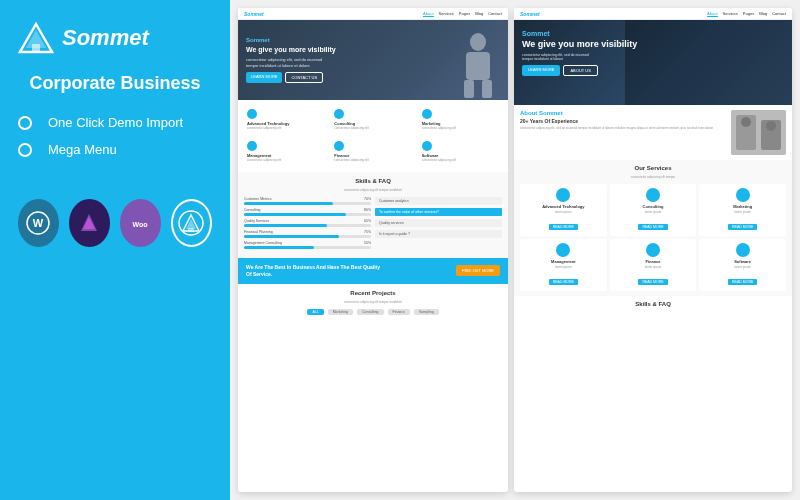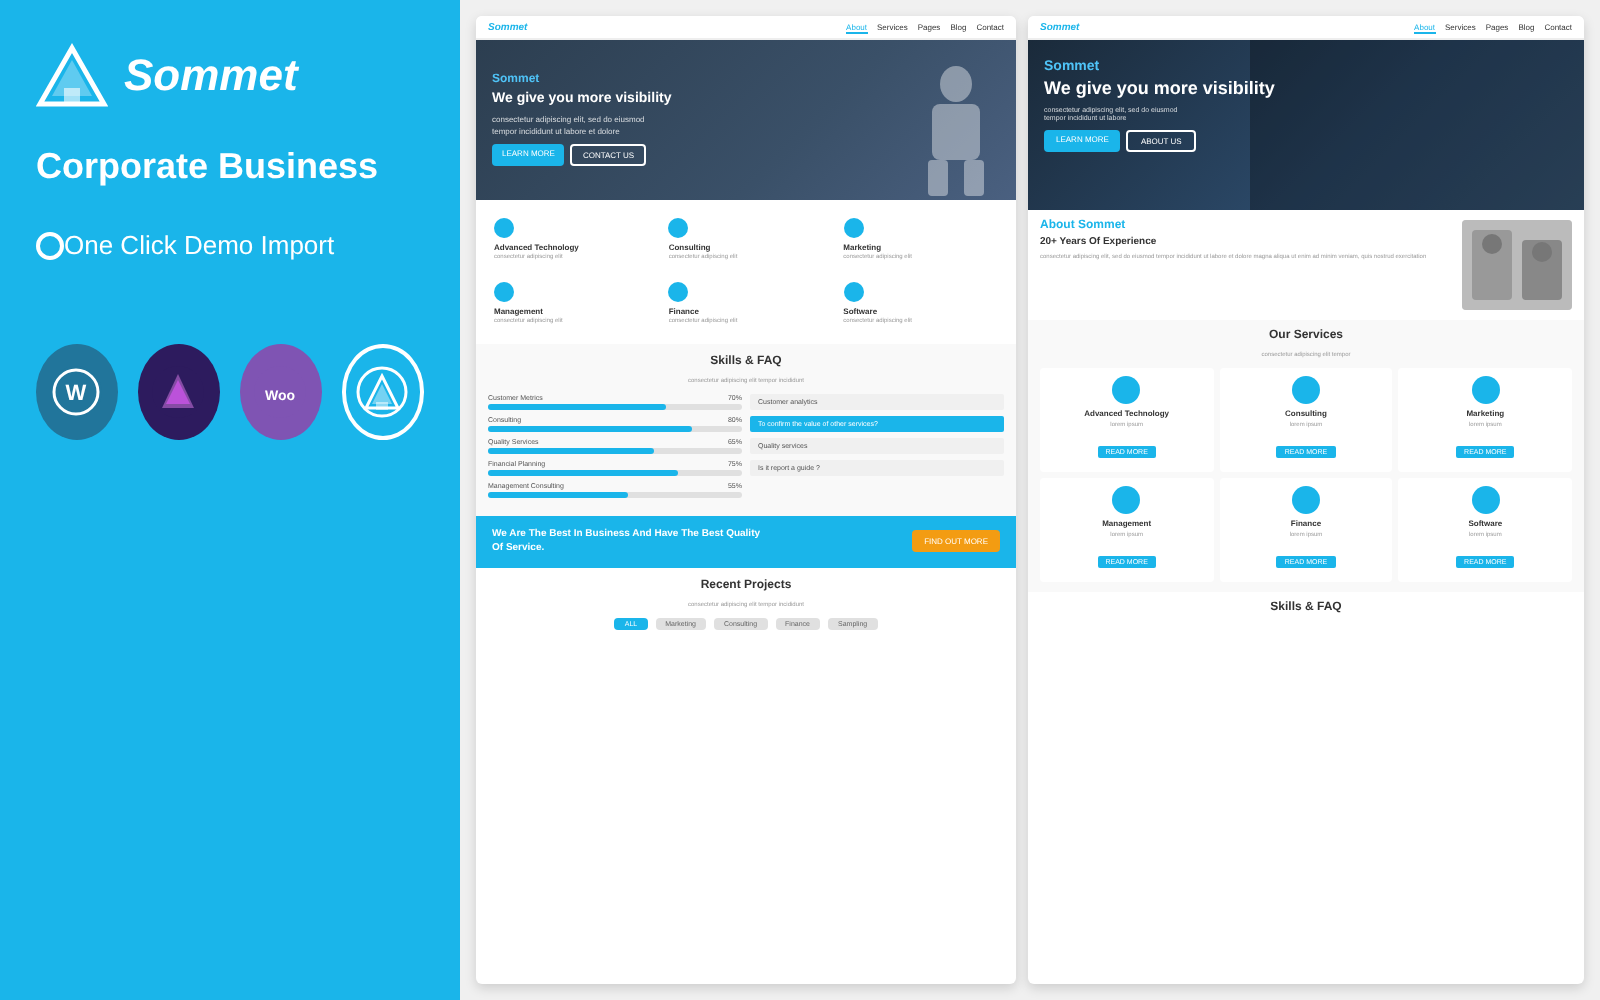--- a/index.html
+++ b/index.html
@@ -40,31 +40,32 @@
       color: white;
       font-style: italic;
     }
 
     .theme-title {
       font-size: 18px;
       font-weight: bold;
       line-height: 1.3;
       margin-bottom: 20px;
       color: white;
+      text-align: center;
     }
 
     .features-list {
       list-style: none;
       margin-bottom: 20px;
     }
 
     .features-list li {
       display: flex;
       align-items: flex-end;
-      gap: 0;
+      gap: 16px;
       margin-bottom: 12px;
       font-size: 13px;
       color: white;
     }
 
     .feature-circle {
       width: 14px;
       height: 14px;
       border-radius: 50%;
       border: 2px solid white;
@@ -535,20 +536,24 @@
   </div>
 
   <div class="theme-title">
     <span>Corporate Business</span><br>
   </div>
 
   <ul class="features-list">
     <li>
       <div class="feature-circle"></div>
       <span>One Click Demo Import</span>
+    </li>
+    <li>
+      <div class="feature-circle"></div>
+      <span>Mega Menu</span>
     </li>
   </ul>
 
   <div class="tech-icons">
 
     <div class="tech-icon wp-icon">
       <svg width="28" height="28" viewBox="0 0 28 28">
         <circle cx="14" cy="14" r="13" fill="#21759b"></circle>
         <circle cx="14" cy="14" r="11" fill="none" stroke="white" stroke-width="1.5"></circle>
         <text x="14" y="18" text-anchor="middle" fill="white" font-size="11" font-weight="bold">W</text>

